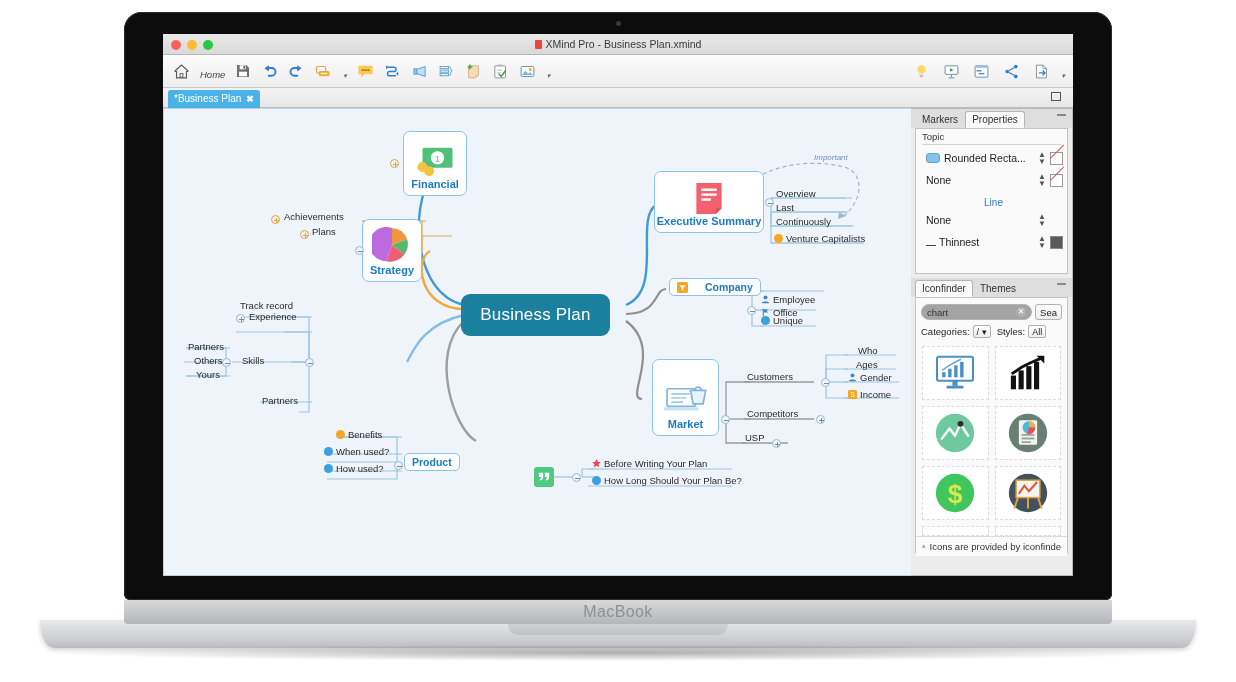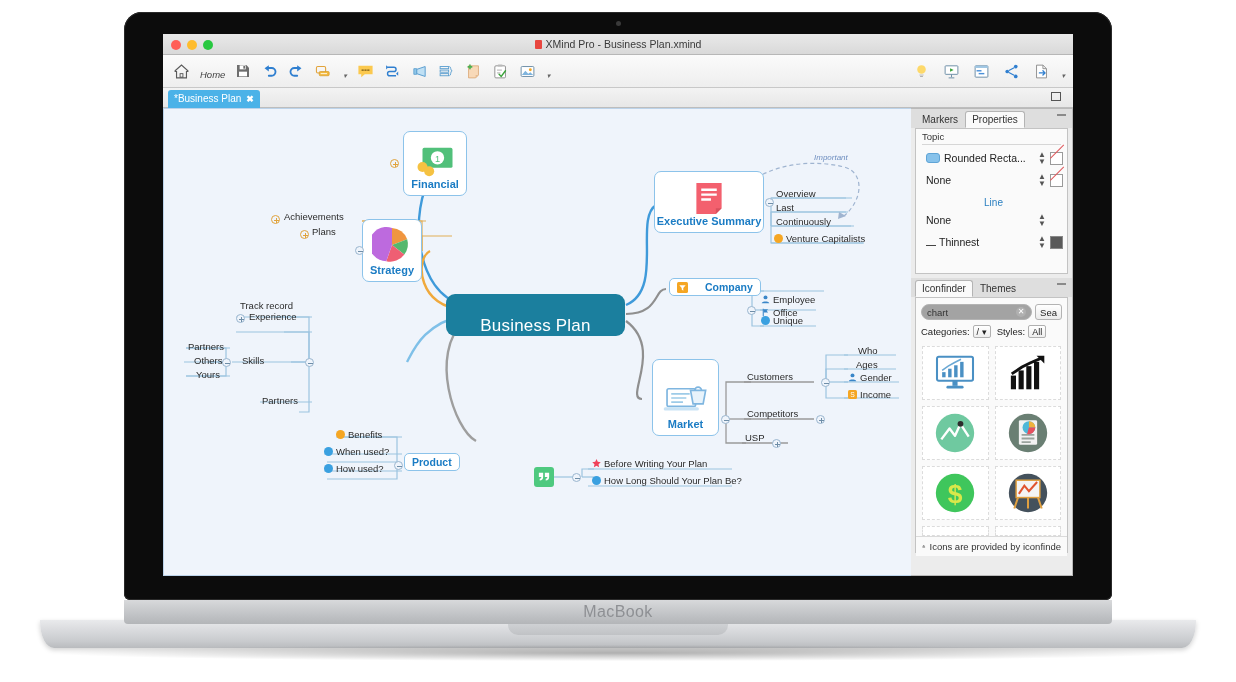--- a/index.html
+++ b/index.html
@@ -421,21 +421,21 @@
             <line x1="680" y1="273" x2="735" y2="273" stroke="#9cc3e0" stroke-width="1.2"></line>
             <line x1="680" y1="289" x2="735" y2="289" stroke="#9cc3e0" stroke-width="1.2"></line>
 
             <path d="M418 368 v-8 h12" fill="none" stroke="#9cc3e0" stroke-width="1.2"></path>
             <path d="M418 368 h12" fill="none" stroke="#9cc3e0" stroke-width="1.2"></path>
             <line x1="424" y1="360" x2="568" y2="360" stroke="#9cc3e0" stroke-width="1.2"></line>
             <line x1="424" y1="377" x2="568" y2="377" stroke="#9cc3e0" stroke-width="1.2"></line>
             <line x1="386" y1="368" x2="412" y2="368" stroke="#9cc3e0" stroke-width="1.2"></line>
           </svg>
 
-          <div class="node center" style="left:282px; top:185px; width:179px; height:42px;align-items:flex-end;">
+          <div class="node center" style="left:297px; top:185px; width:149px; height:42px;">
             <span>Business Plan</span>
           </div>
 
           <div class="node big" style="left:239px; top:22px; width:64px; height:65px;">
             <svg width="40" height="32" viewBox="0 0 48 38">
               <rect x="9" y="2" width="36" height="24" rx="2" fill="#51c07a"></rect>
               <circle cx="27" cy="14" r="8" fill="#fff"></circle>
               <text x="27" y="19" font-size="11" text-anchor="middle" fill="#51c07a" font-family="Liberation Sans, sans-serif">1</text>
               <circle cx="9" cy="25" r="6" fill="#f5c242"></circle>
               <circle cx="17" cy="30" r="6" fill="#f5c242"></circle>

